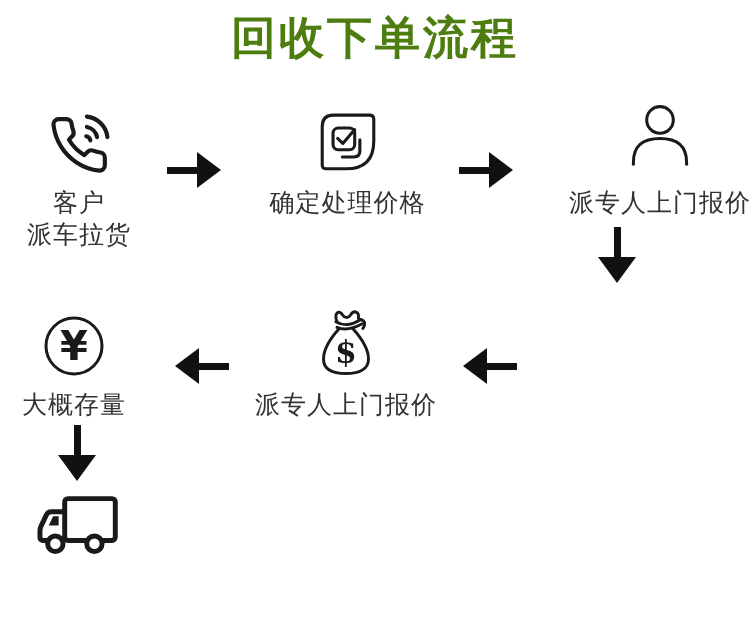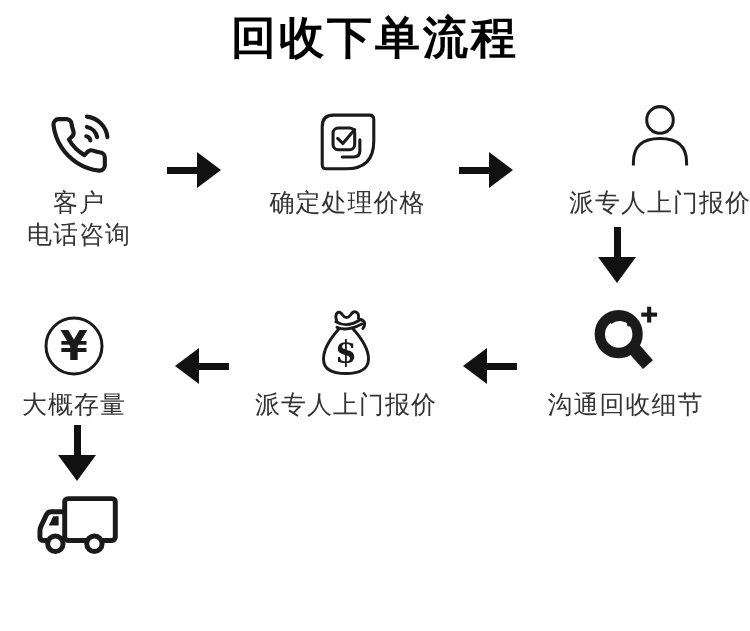--- a/index.html
+++ b/index.html
@@ -2,21 +2,21 @@
 <html><head>
 <meta charset="utf-8">
 <style>
   html,body { margin:0; padding:0; background:#fff; }
   .canvas {
     position:relative; width:750px; height:631px; background:#ffffff;
     font-family:"Liberation Sans", sans-serif; overflow:hidden;
   }
   .title {
     position:absolute; top:8px; left:0; right:0; margin:0;
-    text-align:center; font-size:45px; font-weight:800; color:#000000;
+    text-align:center; font-size:45px; font-weight:800; color:#4d7c0f;
     letter-spacing:3px;
   }
   .stage { position:absolute; display:flex; flex-direction:column; align-items:center; }
   .icon-box { display:flex; align-items:flex-end; justify-content:center; }
   .row1 .icon-box { height:74px; }
   .row2 .icon-box { height:80px; }
   .row3 .icon-box { height:72px; }
   .label {
     margin-top:10px; text-align:center; font-size:25px; color:#333;
     line-height:1.28; letter-spacing:1px; font-weight:400; white-space:nowrap;
@@ -44,21 +44,21 @@
     <div class="icon-box">
       <svg width="62" height="62" viewBox="0 0 24 24" stroke-width="1.6" stroke-linecap="round" stroke-linejoin="round" class="ink-stroke">
         <path d="M22 16.92v3a2 2 0 0 1-2.18 2 19.79 19.79 0 0 1-8.63-3.07 19.5 19.5 0 0 1-6-6 19.79 19.79 0 0 1-3.07-8.67A2 2 0 0 1 4.11 2h3a2 2 0 0 1 2 1.72 12.84 12.84 0 0 0 .7 2.81 2 2 0 0 1-.45 2.11L8.09 9.91a16 16 0 0 0 6 6l1.27-1.27a2 2 0 0 1 2.11-.45 12.84 12.84 0 0 0 2.81.7A2 2 0 0 1 22 16.92z"></path>
         <path d="M14.8 8.6a2 2 0 0 1 1.6 1.6"></path>
         <path d="M15.05 5A5 5 0 0 1 19 8.95"></path>
         <path d="M15.05 1A9 9 0 0 1 23 8.94"></path>
       </svg>
     </div>
     <div class="label">
       <div>客户</div>
-      <div>电话咨询</div>
+      <div>派车拉货</div>
     </div>
   </div>
 
   <div class="arrow-right" style="left:167px; top:152px;">
     <div class="shaft-h"></div>
     <div class="head-right"></div>
   </div>
 
   <div class="stage row1" style="left:230px; top:102px; width:235px;">
     <div class="icon-box">
@@ -89,35 +89,20 @@
     <div class="label">
       <div>派专人上门报价</div>
     </div>
   </div>
 
   <div class="arrow-down" style="left:598px; top:227px;">
     <div class="shaft-v"></div>
     <div class="head-down"></div>
   </div>
 
-  <div class="stage row2" style="left:528px; top:298px; width:195px;">
-    <div class="icon-box">
-      <svg width="78" height="78" viewBox="0 0 64 64" class="ink-stroke">
-        <circle cx="26" cy="28" r="15.5" stroke-width="8.5"></circle>
-        <path d="M19.5 19 A12 12 0 0 1 31.5 17.5" stroke-width="1.5"></path>
-        <circle cx="34.5" cy="20" r="1.7" fill="#1a1a1a" stroke="none"></circle>
-        <line x1="38.5" y1="40" x2="50" y2="53" stroke-width="11"></line>
-        <line x1="51" y1="5.5" x2="51" y2="18.5" stroke-width="3.4"></line>
-        <line x1="44.5" y1="12" x2="57.5" y2="12" stroke-width="3.4"></line>
-      </svg>
-    </div>
-    <div class="label">
-      <div>沟通回收细节</div>
-    </div>
-  </div>
 
   <div class="arrow-left" style="left:463px; top:348px;">
     <div class="head-left"></div>
     <div class="shaft-h"></div>
   </div>
 
   <div class="stage row2" style="left:262px; top:298px; width:168px;">
     <div class="icon-box">
       <svg width="72" height="72" viewBox="0 0 64 64" stroke-width="2.6" stroke-linecap="round" stroke-linejoin="round" class="ink-stroke">
         <path d="M24 14 C21 6, 26 3, 29 8 C31 11, 34 11, 36 8 C39 3, 44 5, 43 11"></path>

